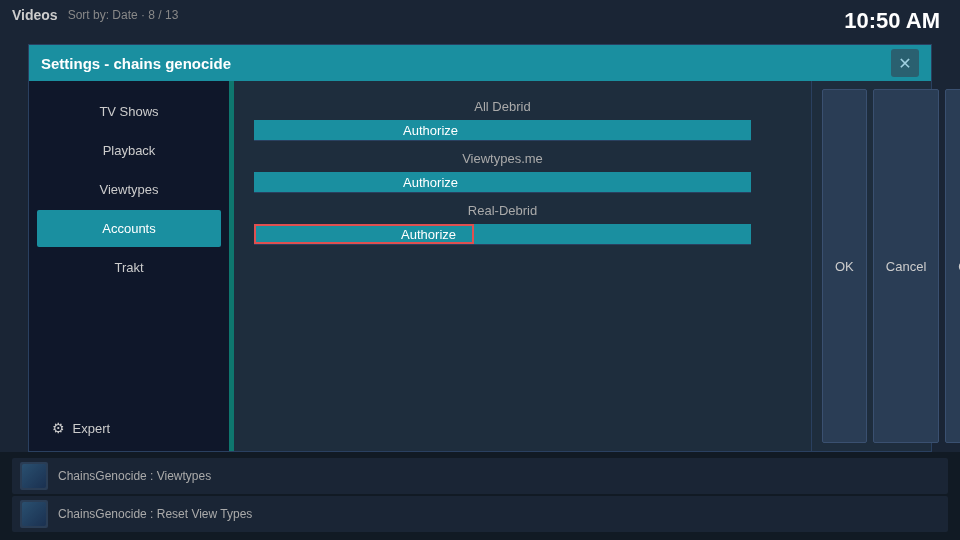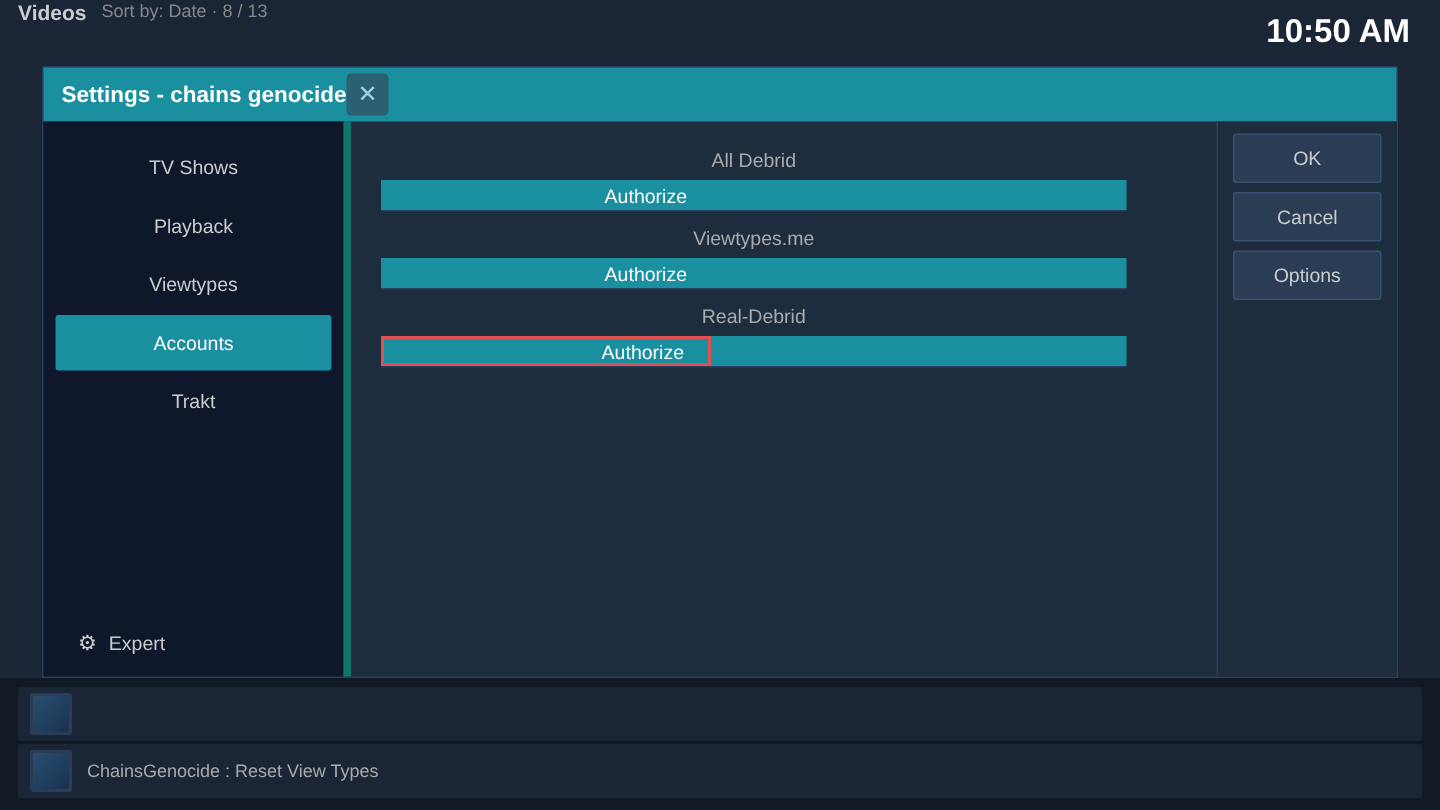--- a/index.html
+++ b/index.html
@@ -12,21 +12,21 @@
       position: relative;
     }
 
     
     .top-bar {
       position: absolute;
       top: 0; left: 0; right: 0;
       height: 30px;
       background: #1a2535;
       display: flex;
-      align-items: flex-start;
+      align-items: center;
       padding: 0 12px;
     }
     .top-bar-title {
       color: #ccc;
       font-size: 14px;
       font-weight: bold;
     }
     .top-bar-subtitle {
       color: #888;
       font-size: 12px;
@@ -52,20 +52,21 @@
       background: #1e2d3d;
       border: 1px solid #2a4060;
     }
 
     
     .dialog-titlebar {
       background: #1a8fa0;
       height: 36px;
       display: flex;
       align-items: center;
+      justify-content: space-between;
       padding: 0 12px;
     }
     .dialog-title-text {
       color: #fff;
       font-size: 15px;
       font-weight: bold;
     }
     .dialog-close-btn {
       width: 28px;
       height: 28px;
@@ -166,21 +167,21 @@
       padding: 10px;
     }
 
     
     .right-buttons {
       width: 120px;
       background: #1e2d3d;
       border-left: 1px solid #2a4060;
       padding: 8px 10px;
       display: flex;
-      flex-direction: column;
+      flex-direction: row;
       gap: 6px;
       flex-shrink: 0;
       margin-left: 40px;
     }
     .action-btn {
       background: #2a3d55;
       color: #ccc;
       font-size: 13px;
       padding: 8px 12px;
       cursor: pointer;
@@ -291,20 +292,21 @@
 <div class="sidebar-expert">
   <span class="gear-icon">⚙</span>
   <span>Expert</span>
 </div>
 
 <div class="bottom-bar">
   <div class="bottom-item">
     <div class="bottom-thumb">
       <div class="bottom-thumb-img"></div>
     </div>
+    <span class="bottom-item-text">ChainsGenocide : Viewtypes</span>
   </div>
   <div class="bottom-item">
     <div class="bottom-thumb">
       <div class="bottom-thumb-img"></div>
     </div>
     <span class="bottom-item-text">ChainsGenocide : Reset View Types</span>
   </div>
 </div>
 
 </body></html>

